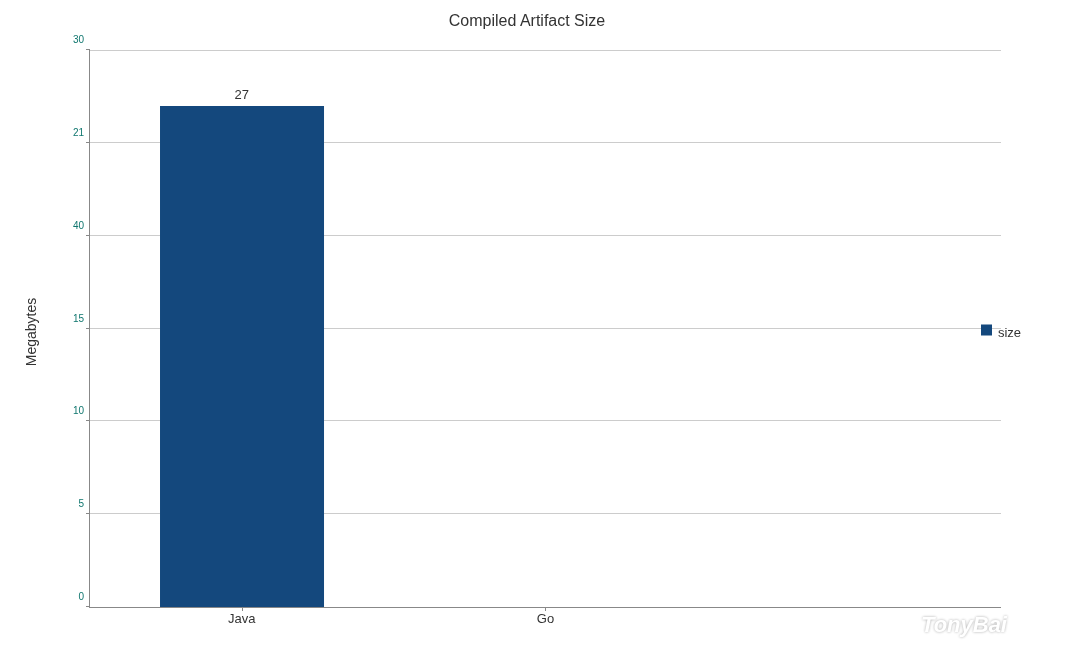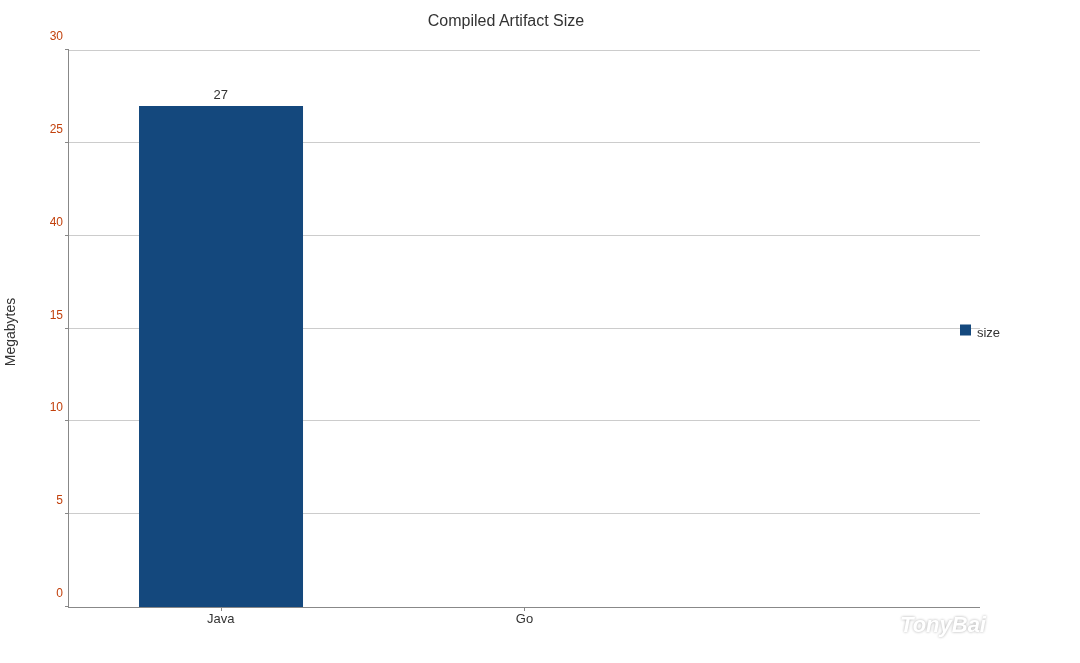--- a/index.html
+++ b/index.html
@@ -9,20 +9,21 @@
     height: 663px;
     background: #ffffff;
     font-family: Arial, Helvetica, sans-serif;
     color: #333;
     overflow: hidden;
   }
   .chart-container {
     position: relative;
     width: 1012px;
     height: 663px;
+    margin-left: 21px;
   }
   .title {
     position: absolute;
     top: 12px;
     left: 0;
     right: 0;
     text-align: center;
     font-size: 16px;
     color: #333;
   }
@@ -49,22 +50,22 @@
   .gridline {
     position: absolute;
     left: 0;
     right: 0;
     border-top: 1px solid #ccc;
   }
   .y-tick-label {
     position: absolute;
     right: 100%;
     padding-right: 6px;
-    font-size: 12px;
-    color: #c2410c;
+    font-size: 10px;
+    color: #0f766e;
     transform: translateY(-50%);
     white-space: nowrap;
   }
   .y-tick-mark {
     position: absolute;
     left: -4px;
     width: 4px;
     border-top: 1px solid #888;
   }
   .bar-slot {
@@ -174,21 +175,21 @@
     <div class="y-tick-mark" style="bottom:50%"></div>
     <div class="y-tick-mark" style="bottom:66.666%"></div>
     <div class="y-tick-mark" style="bottom:83.333%"></div>
     <div class="y-tick-mark" style="bottom:100%"></div>
 
     <div class="y-tick-label" style="bottom:0%">0</div>
     <div class="y-tick-label" style="bottom:16.666%">5</div>
     <div class="y-tick-label" style="bottom:33.333%">10</div>
     <div class="y-tick-label" style="bottom:50%">15</div>
     <div class="y-tick-label" style="bottom:66.666%">40</div>
-    <div class="y-tick-label" style="bottom:83.333%">25</div>
+    <div class="y-tick-label" style="bottom:83.333%">21</div>
     <div class="y-tick-label" style="bottom:100%">30</div>
 
     <div class="bar-slot s0">
       <div class="bar" style="height:90%">
         <div class="bar-label">27</div>
       </div>
       <div class="x-tick-mark"></div>
       <div class="x-tick-label">Java</div>
     </div>
 

